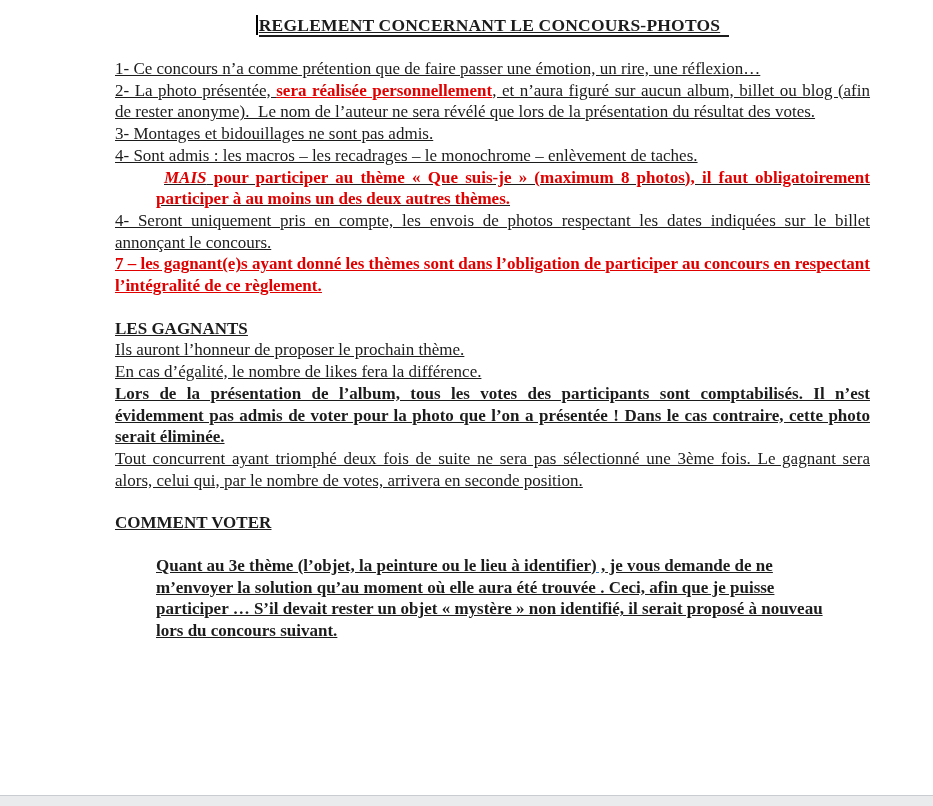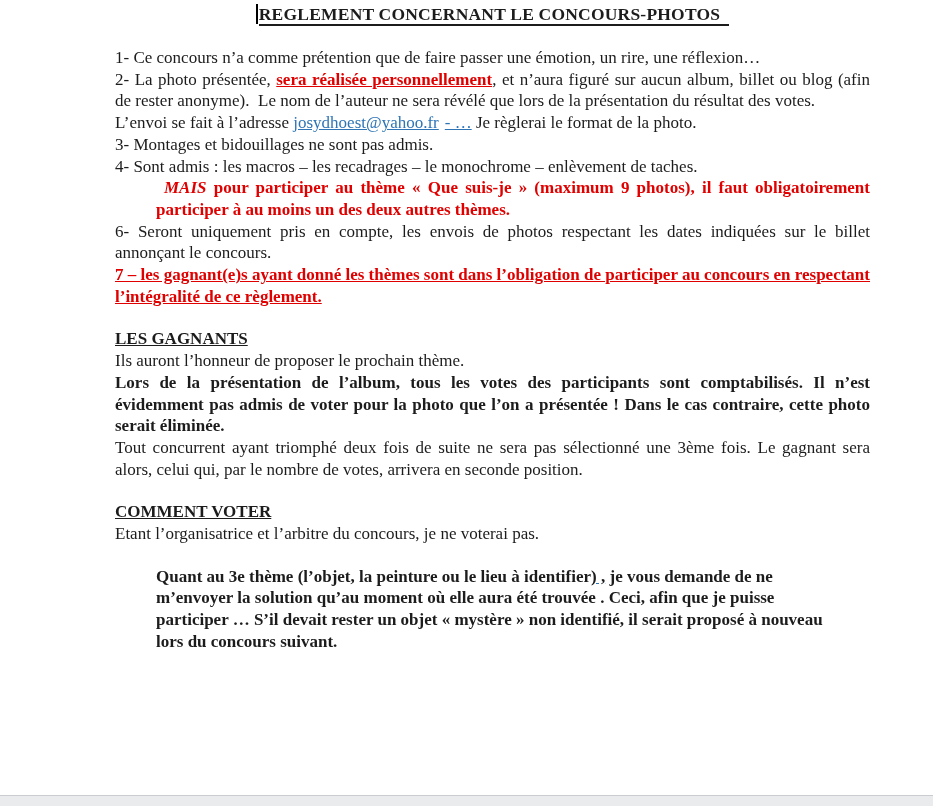--- a/index.html
+++ b/index.html
@@ -6,21 +6,21 @@
   body {
     width: 933px; height: 806px;
     background: #ffffff;
     overflow: hidden;
     position: relative;
     font-family: "Liberation Serif", serif;
     font-size: 17px;
     line-height: 21.7px;
     color: #1c1c1c;
   }
-  .doc { padding: 2px 63px 0 115px; }
+  .doc { padding: 13px 63px 0 115px; text-decoration: underline; }
   p { margin: 0; }
   .spacer { height: 21px; }
   .title-row { text-align: center; line-height: 25px; margin-bottom: 20px; }
   .caret {
     display: inline-block; width: 2px; height: 20px;
     background: #000; vertical-align: -4px; margin-right: 1px;
   }
   .title-text {
     font-weight: bold; font-size: 17.5px; letter-spacing: 0.2px;
     border-bottom: 2px solid #1c1c1c; padding-right: 9px;
@@ -47,42 +47,41 @@
 <div class="doc">
 
   <div class="title-row">
     <span class="caret"></span><span class="title-text">REGLEMENT CONCERNANT LE CONCOURS-PHOTOS</span>
   </div>
 
   <p>1- Ce concours n’a comme prétention que de faire passer une émotion, un rire, une réflexion…</p>
 
   <p class="just"><span>2- La photo présentée, </span><span class="hl-red">sera réalisée personnellement</span><span>, et n’aura figuré sur aucun album, billet ou blog (afin de rester anonyme).&nbsp; Le nom de l’auteur ne sera révélé que lors de la présentation du résultat des votes.</span></p>
 
-  <p><span>L’envoi se fait à l’adresse </span><a class="link">josydhoest@yahoo.fr</a><span class="link dash-link">-  …</span><span> Je règlerai le format de la photo.</span></p>
 
   <p>3- Montages et bidouillages ne sont pas admis.</p>
   <p>4- Sont admis : les macros – les recadrages – le monochrome – enlèvement de taches.</p>
 
-  <p class="mais just"><span class="mais-lead">MAIS</span><span> pour participer au thème « Que suis-je » (maximum 9 photos), il faut obligatoirement participer à au moins un des deux autres thèmes.</span></p>
+  <p class="mais just"><span class="mais-lead">MAIS</span><span> pour participer au thème « Que suis-je » (maximum 8 photos), il faut obligatoirement participer à au moins un des deux autres thèmes.</span></p>
 
-  <p class="just">6- Seront uniquement pris en compte, les envois de photos respectant les dates indiquées sur le billet annonçant le concours.</p>
+  <p class="just">4- Seront uniquement pris en compte, les envois de photos respectant les dates indiquées sur le billet annonçant le concours.</p>
 
   <p class="rule7 just">7 – les gagnant(e)s ayant donné les thèmes sont dans l’obligation de participer au concours en respectant l’intégralité de ce règlement.</p>
 
   <div class="spacer"></div>
 
   <p class="heading">LES GAGNANTS</p>
   <p>Ils auront l’honneur de proposer le prochain thème.</p>
+  <p>En cas d’égalité, le nombre de likes fera la différence.</p>
   <p class="bold just">Lors de la présentation de l’album, tous les votes des participants sont comptabilisés. Il n’est évidemment pas admis de voter pour la photo que l’on a présentée ! Dans le cas contraire, cette photo serait éliminée.</p>
   <p class="just">Tout concurrent ayant triomphé deux fois de suite ne sera pas sélectionné une 3ème fois. Le gagnant sera alors, celui qui, par le nombre de votes, arrivera en seconde position.</p>
 
   <div class="spacer"></div>
 
   <p class="heading">COMMENT VOTER</p>
-  <p>Etant l’organisatrice et l’arbitre du concours, je ne voterai pas.</p>
 
   <div class="spacer"></div>
 
   <p class="theme3"><span>Quant au 3e thème (l’objet, la peinture ou le lieu à identifier</span><span class="mark-blue">) ,</span><span> je vous demande de ne m’envoyer la solution qu’au moment où elle aura été trouvée . Ceci, afin que je puisse participer … S’il devait rester un objet « mystère » non identifié, il serait proposé à nouveau lors du concours suivant.</span></p>
 
 </div>
 
 <div class="bottom-strip"></div>
 
 </body></html>

